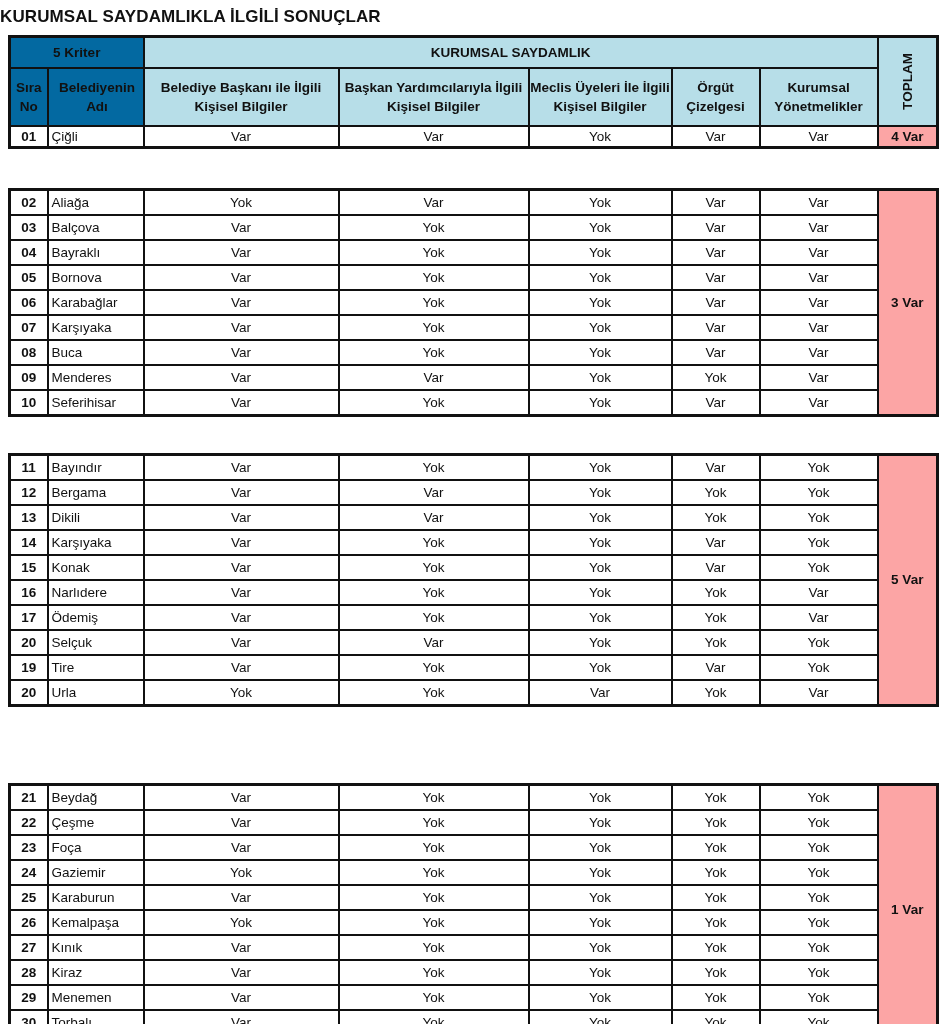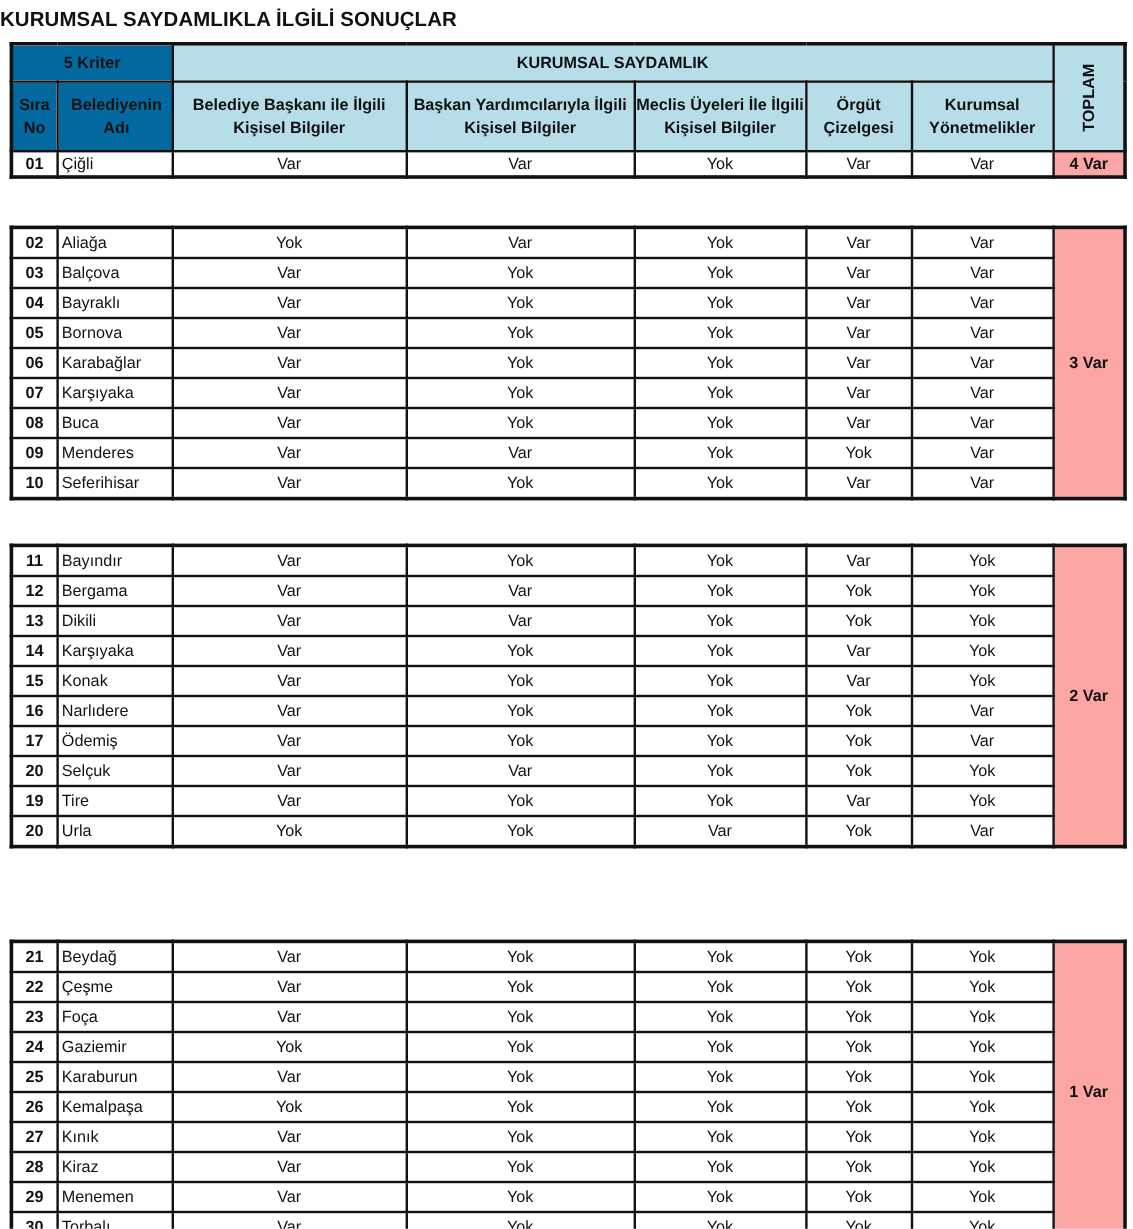--- a/index.html
+++ b/index.html
@@ -200,21 +200,21 @@
   </colgroup>
   <tbody id="g2" class="grp">
       <tr>
         <td class="no">11</td>
         <td class="name">Bayındır</td>
         <td class="val">Var</td>
         <td class="val">Yok</td>
         <td class="val">Yok</td>
         <td class="val">Var</td>
         <td class="val">Yok</td>
-        <td class="sum" rowspan="10">2 Var</td>
+        <td class="sum" rowspan="10">5 Var</td>
       </tr>
       <tr>
         <td class="no">12</td>
         <td class="name">Bergama</td>
         <td class="val">Var</td>
         <td class="val">Var</td>
         <td class="val">Yok</td>
         <td class="val">Yok</td>
         <td class="val">Yok</td>
       </tr>

